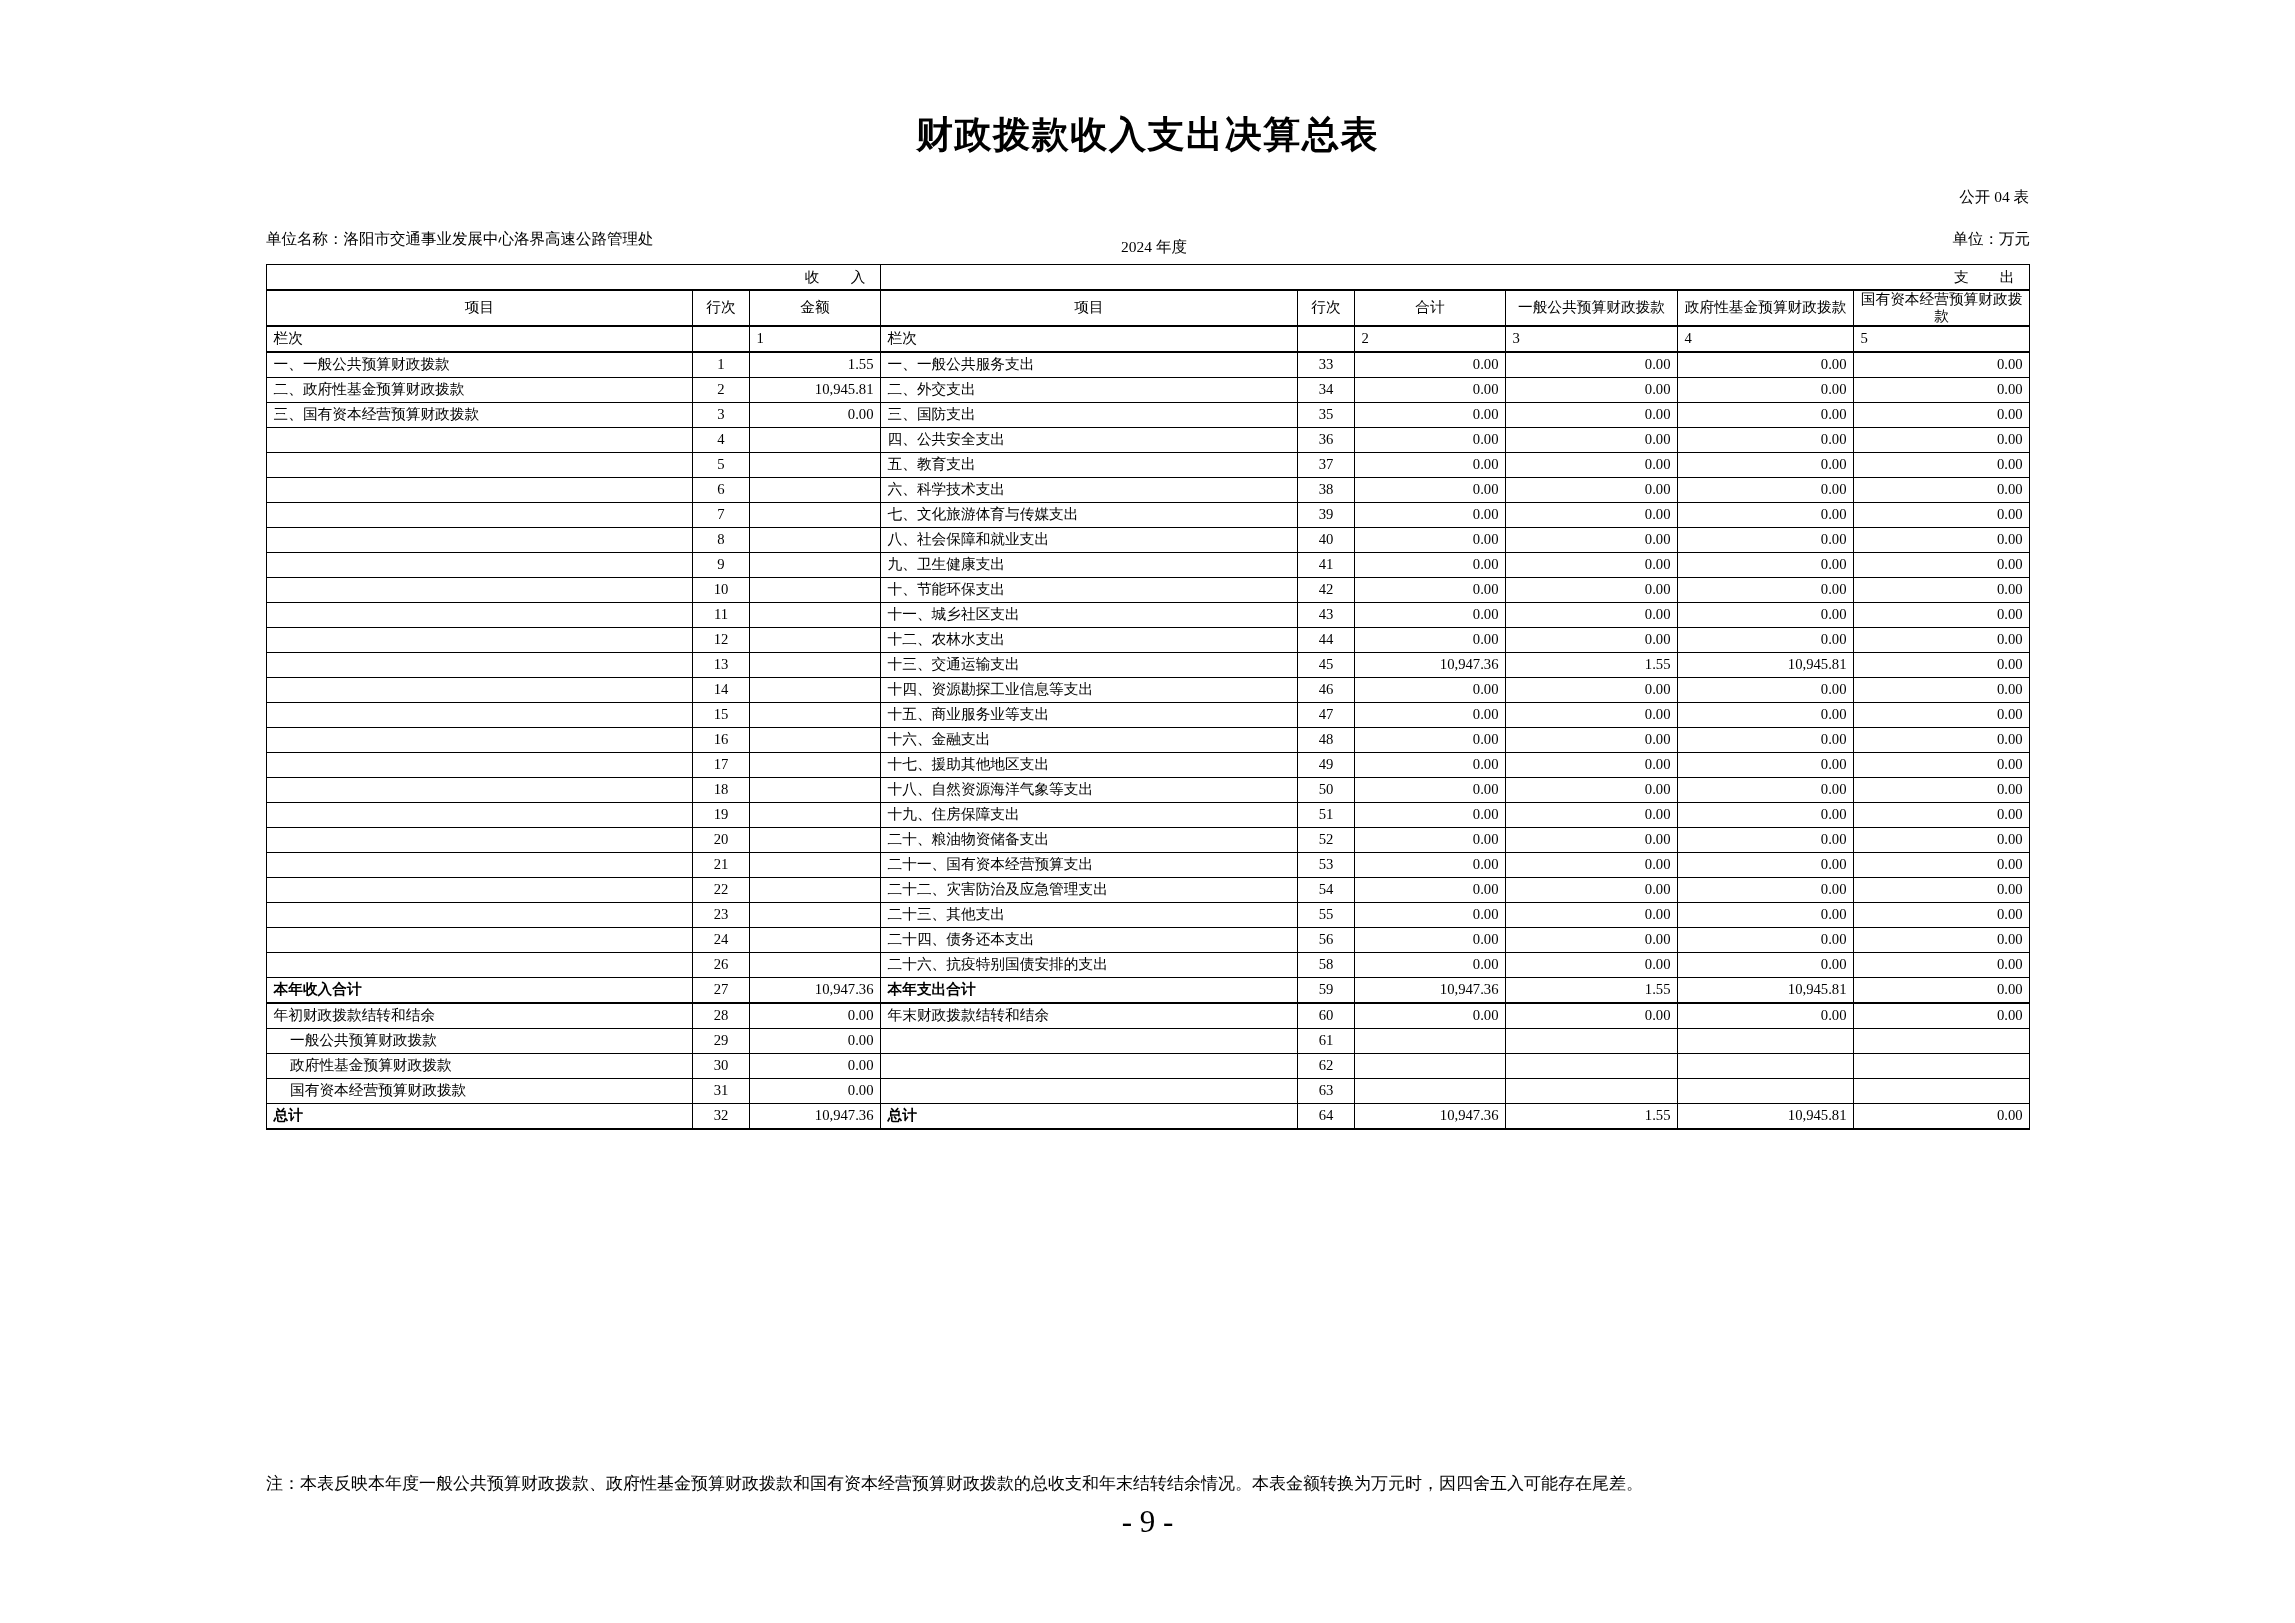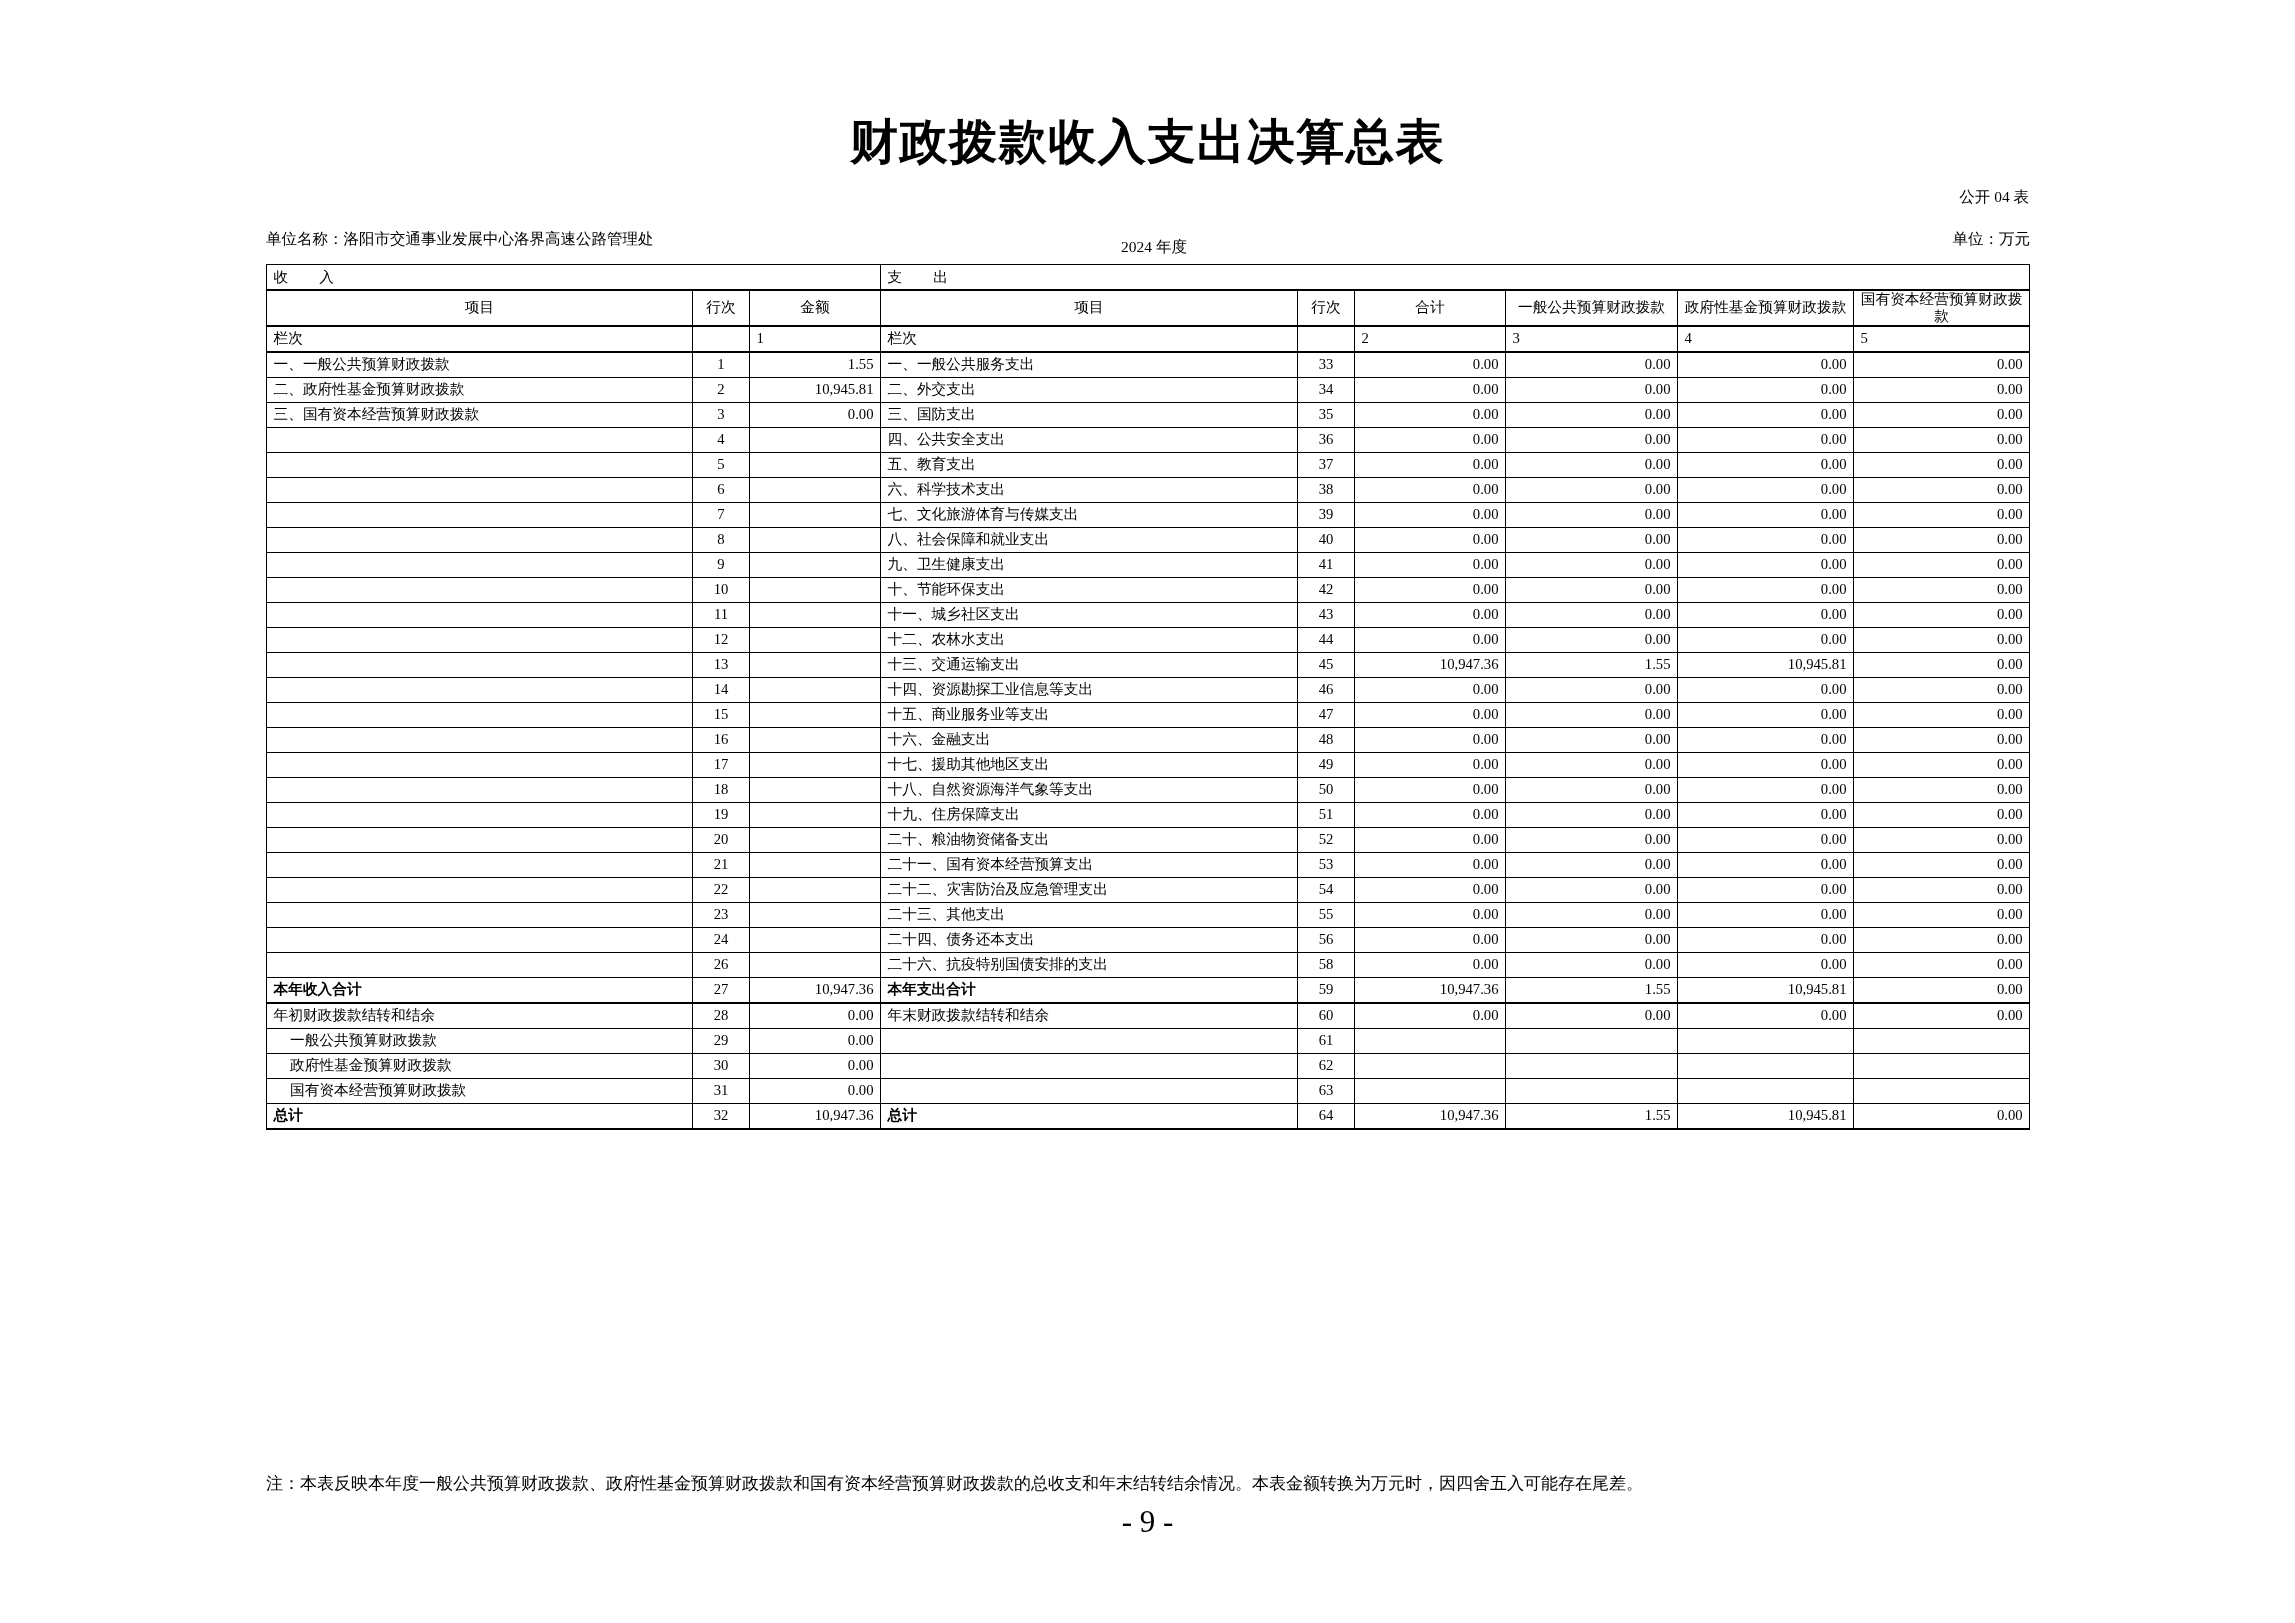--- a/index.html
+++ b/index.html
@@ -20,21 +20,21 @@
     left: 0; top: 0;
     width: 2295px;
     height: 1624px;
   }
   .doc-title {
     position: absolute;
     left: 0;
     top: 110px;
     width: 2295px;
     text-align: center;
-    font-size: 48px;
+    font-size: 37px;
     font-weight: bold;
     letter-spacing: 1.6px;
     font-family: "Liberation Serif", "DejaVu Serif", serif;
   }
   .sheet-code {
     position: absolute;
     right: 266px;
     top: 187px;
     font-size: 15.5px;
   }
@@ -68,21 +68,21 @@
     font-size: 14.7px;
     background: #fff;
   }
   .outer-top td { border-top: 2.5px solid #000; }
   tr.thick-bottom td { border-bottom: 2.5px solid #000; }
   td.thick-right { border-right: 2.5px solid #000; }
   td.edge-left { border-left: 2.5px solid #000; }
   td.edge-right { border-right: 2.5px solid #000; font-family: Liberation Serif, serif; }
 
   .sec-head {
-    text-align: left;
+    text-align: right;
     height: 33px;
     font-size: 15.5px;
     letter-spacing: 8.2px;
     padding-left: 8.2px;
   }
   .col-head {
     text-align: center;
     height: 67px;
     font-size: 15.5px;
     vertical-align: middle;

